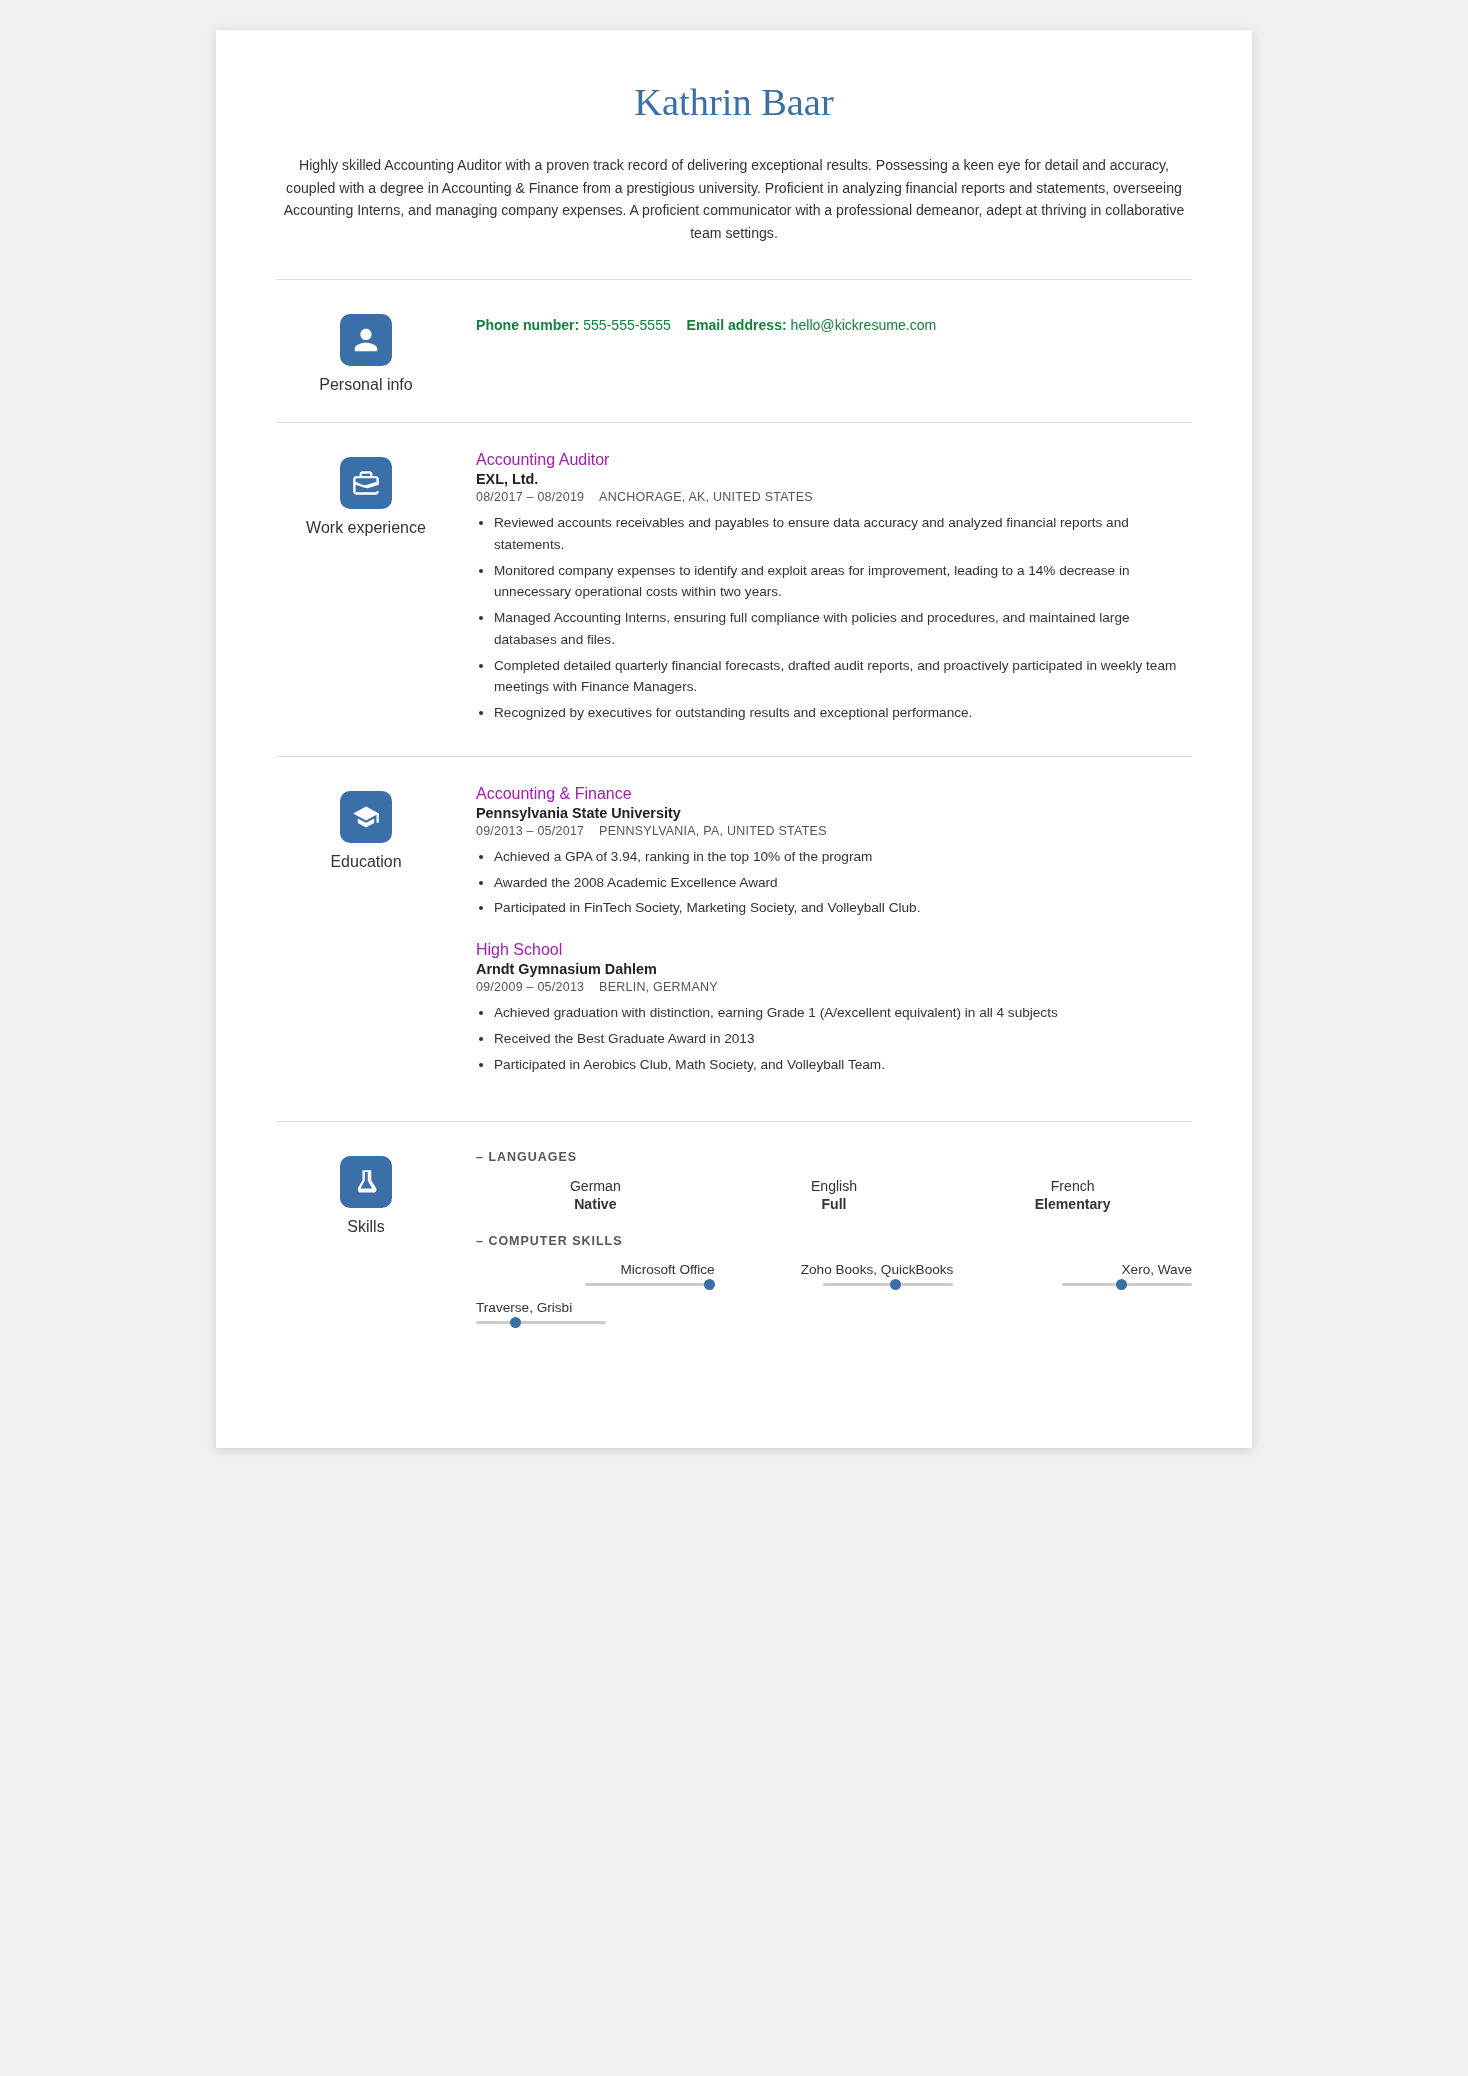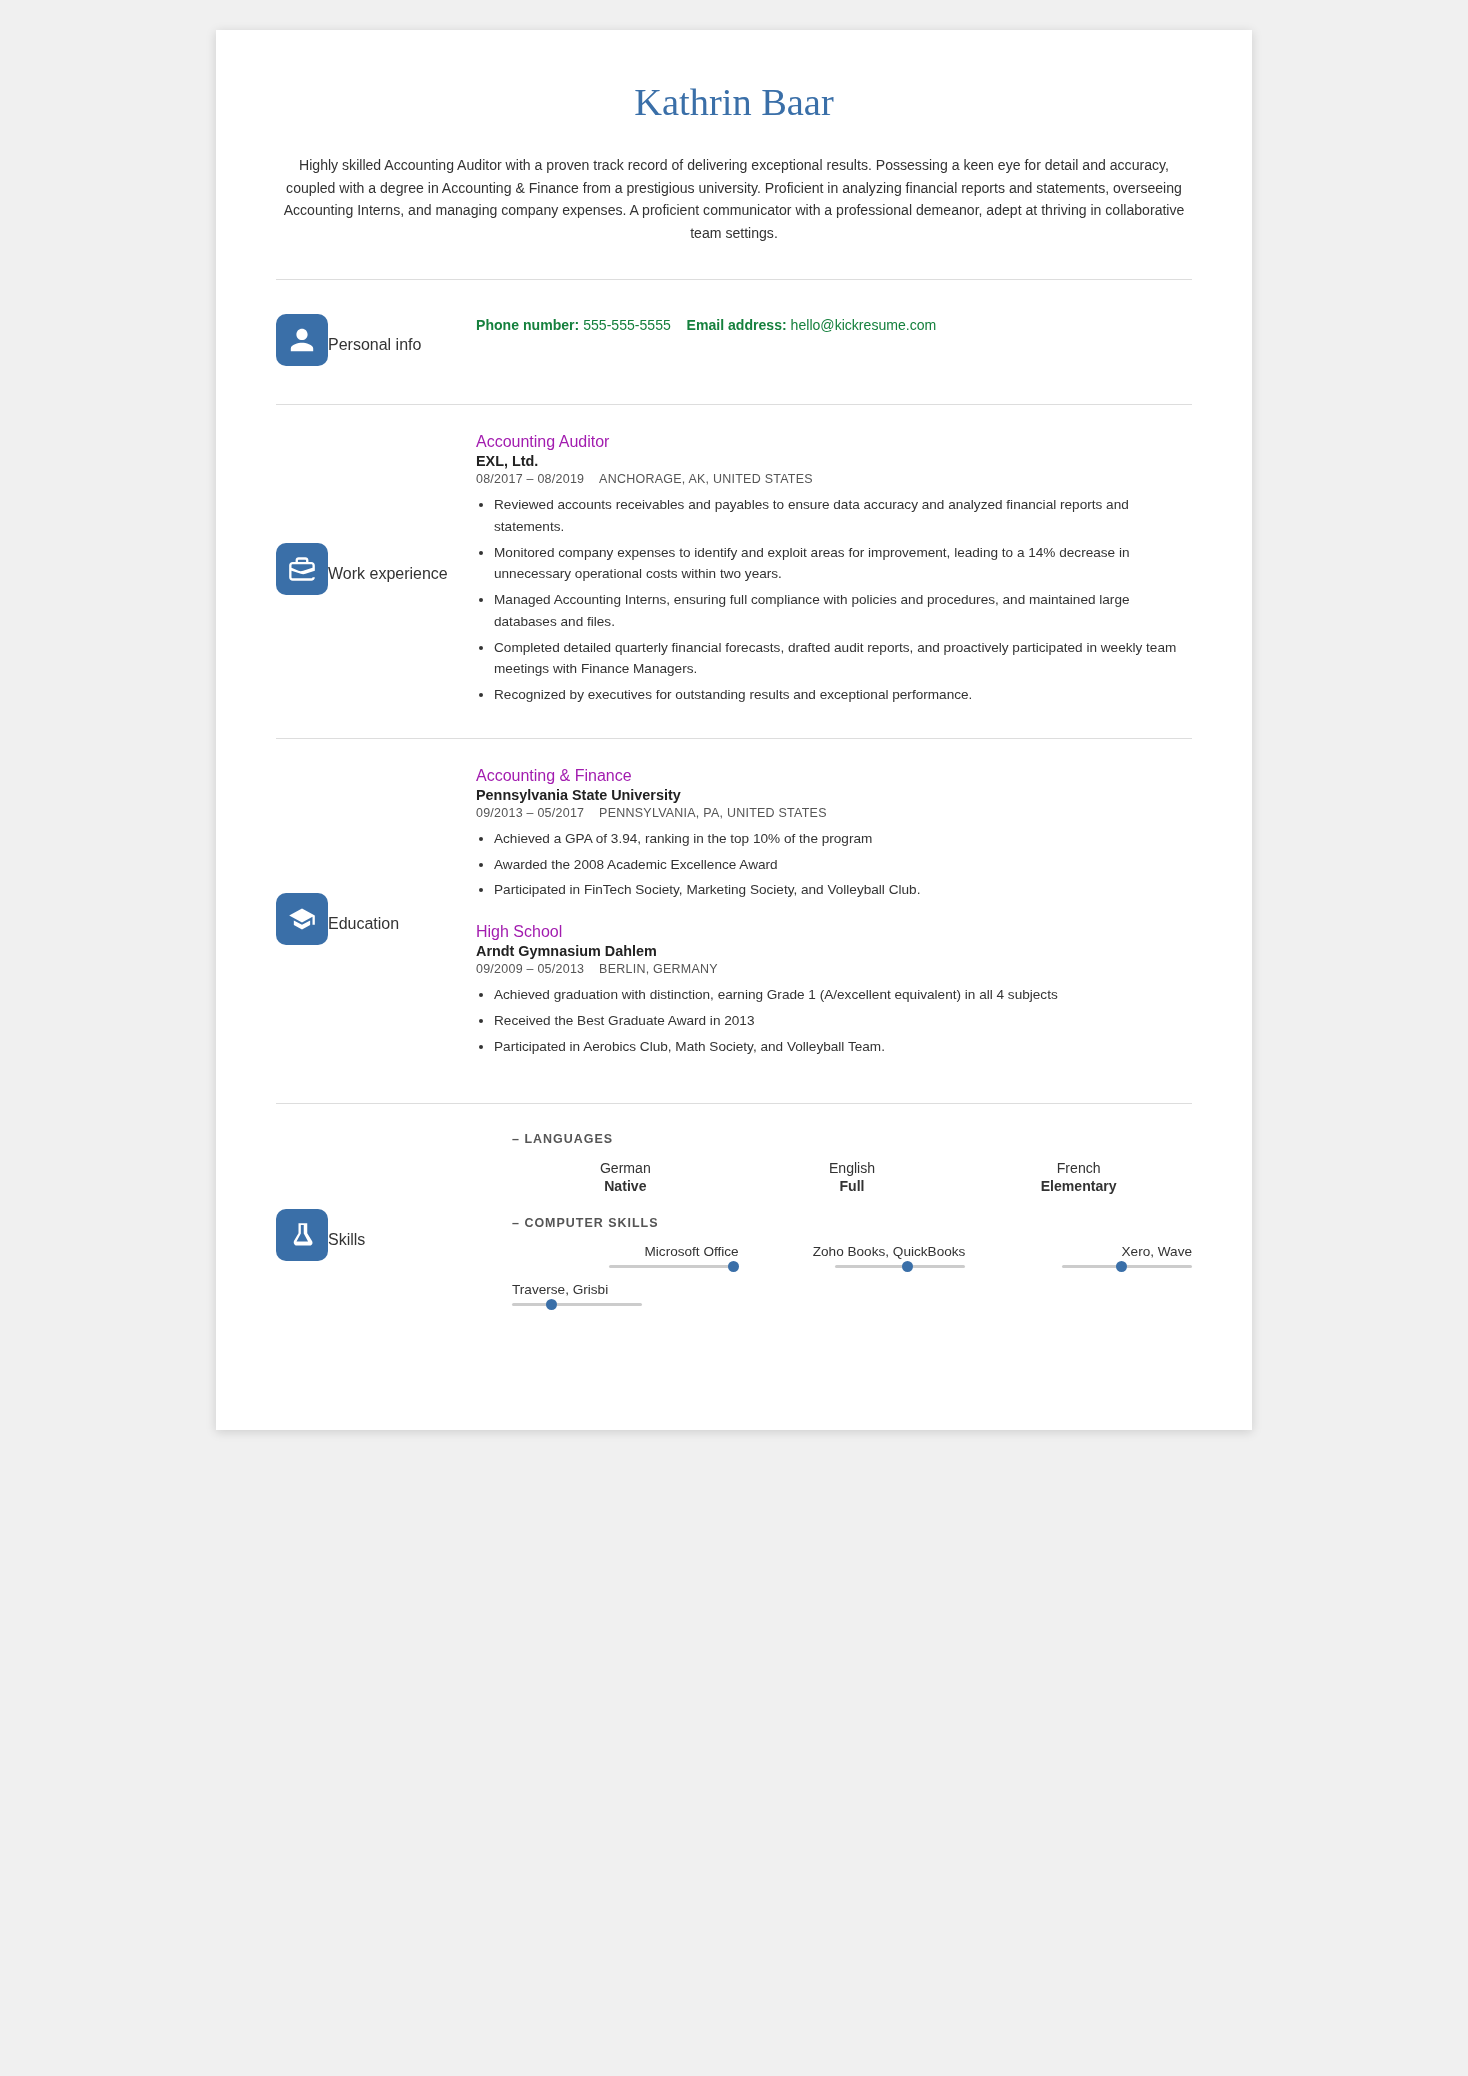--- a/index.html
+++ b/index.html
@@ -33,20 +33,21 @@
     }
     .section {
       display: flex;
       border-top: 1px solid #ddd;
       padding: 28px 0;
     }
     .section-left {
       width: 180px;
       min-width: 180px;
       display: flex;
+      flex-direction: column;
       align-items: center;
       padding-top: 6px;
     }
     .section-icon {
       width: 52px;
       height: 52px;
       background: #3a6fa8;
       border-radius: 10px;
       display: flex;
       align-items: center;
@@ -103,21 +104,20 @@
       margin-bottom: 4px;
     }
     .edu-block {
       margin-bottom: 22px;
     }
     .edu-block:last-child {
       margin-bottom: 18px;
     }
     .skills-sub-section {
       margin-bottom: 22px;
-      margin-left: 36px;
     }
     .skills-label {
       font-size: 0.78em;
       color: #555;
       font-weight: bold;
       letter-spacing: 0.08em;
       margin-bottom: 14px;
     }
     .languages-grid {
       display: flex;

